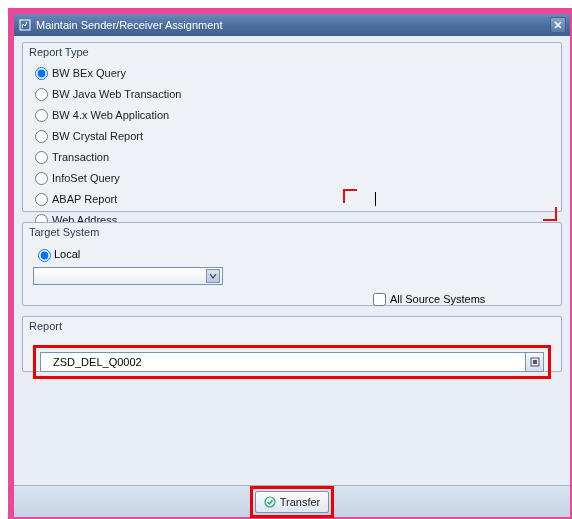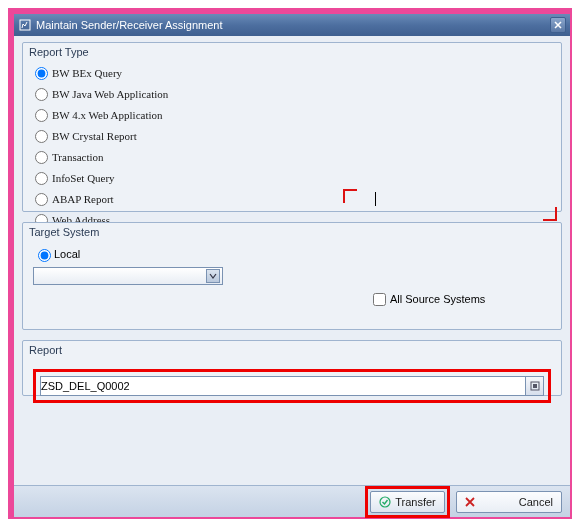--- a/index.html
+++ b/index.html
@@ -69,21 +69,21 @@
   }
   .radio-row {
     display:flex;
     align-items:center;
     height:20px;
     margin-bottom:1px;
   }
   .radio-row input[type=radio]{
     margin:0 4px 0 2px;
   }
-  .radio-row label { color:#1a1a1a;font-family:Liberation Serif, serif; }
+  .radio-row label { color:#1a1a1a; }
   .dropdown {
     height:18px;
     border:1px solid #7a92b2;
     background:linear-gradient(to bottom,#fff,#e8edf4);
     display:inline-flex;
     align-items:center;
     justify-content:flex-end;
     padding:0 2px;
     cursor:pointer;
   }
@@ -107,42 +107,43 @@
     border:3px solid #e00;
     padding:4px;
     display:flex;
     align-items:center;
   }
   .report-input {
     flex:1;
     height:20px;
     border:1px solid #7a92b2;
     background:#fff;
-    padding:0 0;
+    padding:0 12px;
     font-family:inherit;
     font-size:11px;
     color:#000;
   }
   .f4 {
     width:18px;height:20px;
     border:1px solid #7a92b2;
     border-left:none;
     background:linear-gradient(to bottom,#f5f7fb,#d7dfec);
     display:flex;align-items:center;justify-content:center;
     cursor:pointer;
   }
   .footer {
     height:32px;
     background:linear-gradient(to bottom,#dbe4f0,#c4d2e4);
     border-top:1px solid #9fb4cf;
     display:flex;
     align-items:center;
-    justify-content:flex-end;
+    justify-content:flex-start;
     padding:0 8px;
     gap:6px;
+    flex-direction:column;
   }
   .btn {
     height:22px;
     border:1px solid #7a92b2;
     background:linear-gradient(to bottom,#fbfcfe,#dfe6f0);
     border-radius:2px;
     display:inline-flex;
     align-items:center;
     padding:0 8px;
     gap:4px;
@@ -182,21 +183,21 @@
 
     <div class="group" style="height:170px">
       <div class="group-title">Report Type</div>
 
       <div class="radio-row">
         <input type="radio" name="rt" checked="" style="">
         <label>BW BEx Query</label>
       </div>
       <div class="radio-row">
         <input type="radio" name="rt" style="">
-        <label>BW Java Web Application</label>
+        <label>BW Java Web Transaction</label>
       </div>
       <div class="radio-row">
         <input type="radio" name="rt" style="">
         <label>BW 4.x Web Application</label>
       </div>
       <div class="radio-row">
         <input type="radio" name="rt" style="">
         <label>BW Crystal Report</label>
       </div>
       <div class="radio-row">
@@ -225,21 +226,21 @@
               </svg>
             </span>
         </span>
       </div>
 
       <span class="redcorner tl" style="top:146px; left:320px"></span>
       <span class="redcorner br" style="top:164px; left:520px"></span>
       <span class="caret" style="top:149px; left:352px"></span>
     </div>
 
-    <div class="group" style="height:108px">
+    <div class="group" style="height:84px">
       <div class="group-title">Target System</div>
       <div class="target-grid">
         <div class="tg-row">
           <div class="label-col">
             <input type="radio" name="ts" checked="" style="">
             <label>Local</label>
           </div>
           <div class="ctrl-col"></div>
         </div>
         <div class="tg-row">

